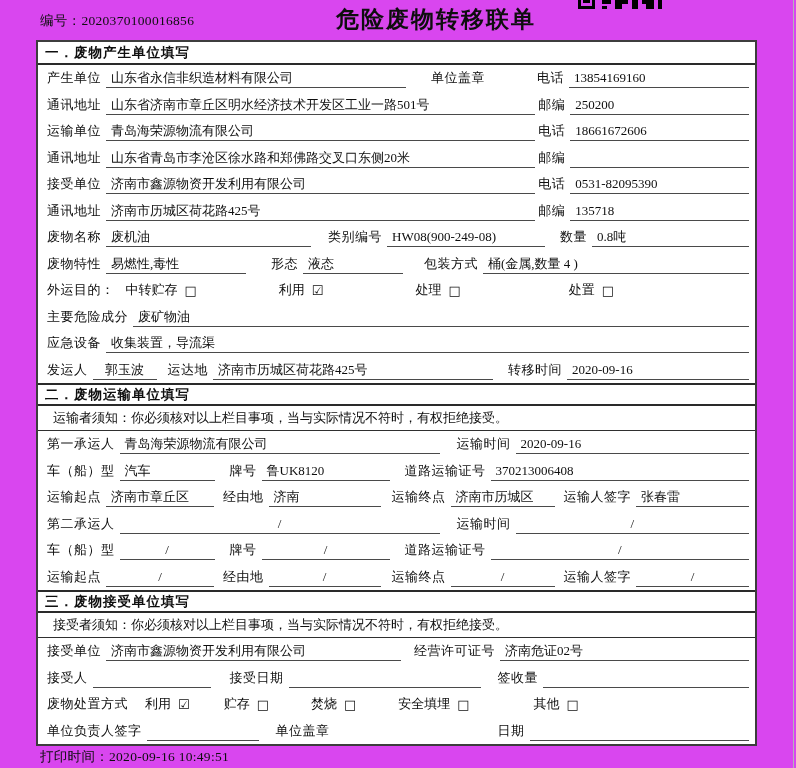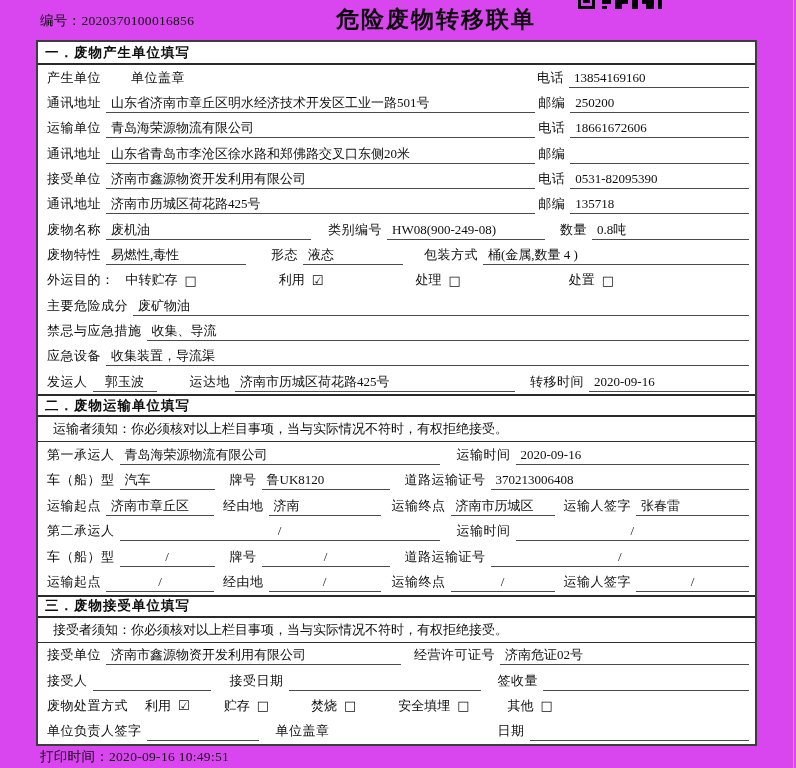--- a/index.html
+++ b/index.html
@@ -57,20 +57,21 @@
     <rect x="68" y="4" width="8" height="5" fill="#000"></rect>
     <rect x="80" y="0" width="4" height="9" fill="#000"></rect>
   </svg>
 
   <div class="box">
 
     <div class="sh">一．废物产生单位填写</div>
 
     <div class="fr">
       <span class="lb">产生单位</span>
+      <span class="uv" style="width:300px">山东省永信非织造材料有限公司</span>
       <span class="lb" style="margin-left:22px">单位盖章</span>
       <span class="lb mla">电话</span>
       <span class="uv" style="width:180px">13854169160</span>
     </div>
 
     <div class="fr">
       <span class="lb">通讯地址</span>
       <span class="uv" style="width:432px">山东省济南市章丘区明水经济技术开发区工业一路501号</span>
       <span class="lb mla">邮编</span>
       <span class="uv" style="width:180px">250200</span>
@@ -140,34 +141,30 @@
         <span>处置</span>
         <span class="bx">□</span>
       </span>
     </div>
 
     <div class="fr">
       <span class="lb">主要危险成分</span>
       <span class="uv grow">废矿物油</span>
     </div>
 
-    <div class="fr">
-      <span class="lb">禁忌与应急措施</span>
-      <span class="uv grow">收集、导流</span>
-    </div>
 
     <div class="fr">
       <span class="lb">应急设备</span>
       <span class="uv grow">收集装置，导流渠</span>
     </div>
 
     <div class="fr">
       <span class="lb">发运人</span>
       <span class="uv ctr" style="width:64px">郭玉波</span>
-      <span class="lb" style="margin-left:30px">运达地</span>
+      <span class="lb" style="margin-left:8px">运达地</span>
       <span class="uv" style="width:280px">济南市历城区荷花路425号</span>
       <span class="lb" style="margin-left:12px">转移时间</span>
       <span class="uv grow">2020-09-16</span>
     </div>
 
     <div class="sh mid">二．废物运输单位填写</div>
     <div class="notice">运输者须知：你必须核对以上栏目事项，当与实际情况不符时，有权拒绝接受。</div>
 
     <div class="fr">
       <span class="lb">第一承运人</span>
@@ -253,21 +250,21 @@
         <span class="bx">□</span>
       </span>
       <span class="cbi" style="margin-left:42px">
         <span>焚烧</span>
         <span class="bx">□</span>
       </span>
       <span class="cbi" style="margin-left:42px">
         <span>安全填埋</span>
         <span class="bx">□</span>
       </span>
-      <span class="cbi" style="margin-left:38px">
+      <span class="cbi" style="margin-left:64px">
         <span>其他</span>
         <span class="bx">□</span>
       </span>
     </div>
 
     <div class="fr">
       <span class="lb">单位负责人签字</span>
       <span class="uv" style="width:112px"></span>
       <span class="lb" style="margin-left:14px">单位盖章</span>
       <span class="lb" style="margin-left:160px">日期</span>

